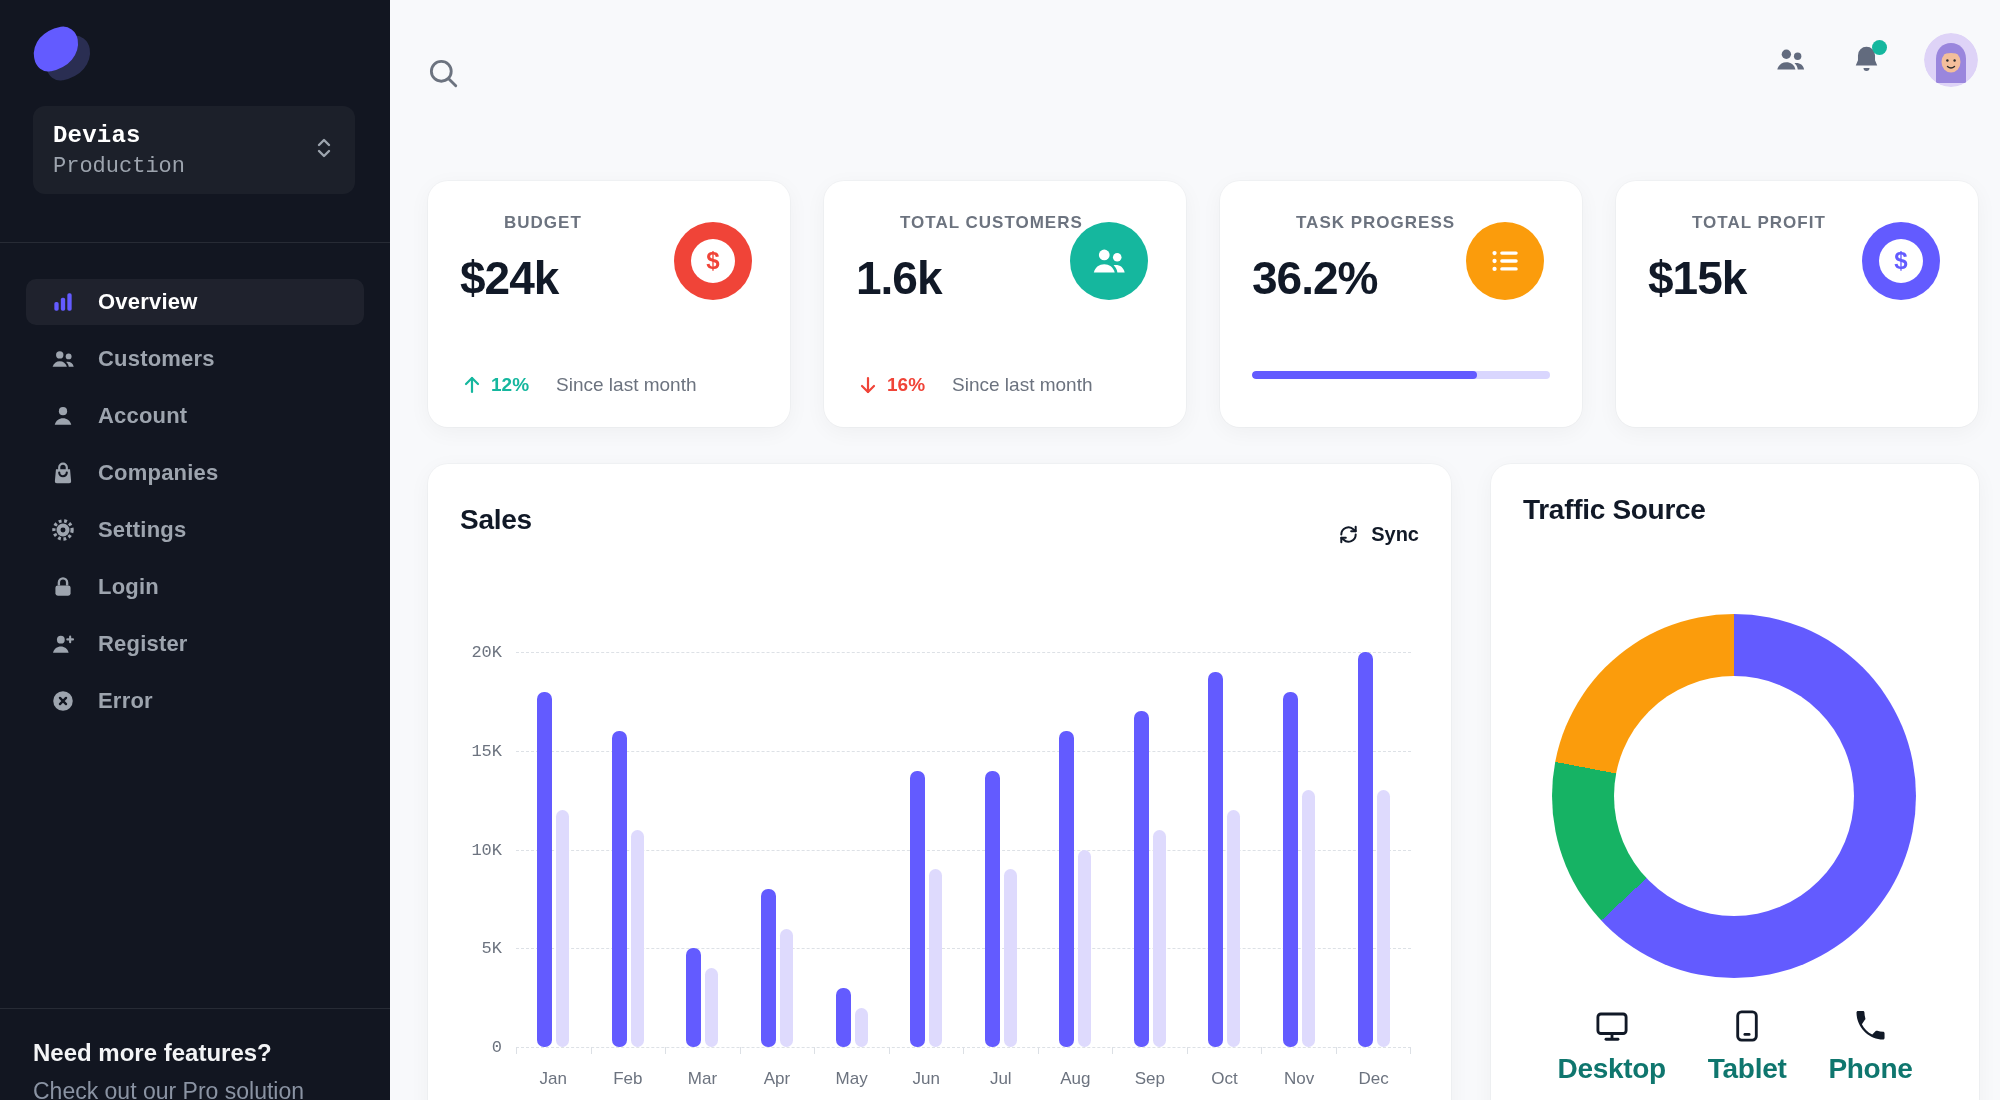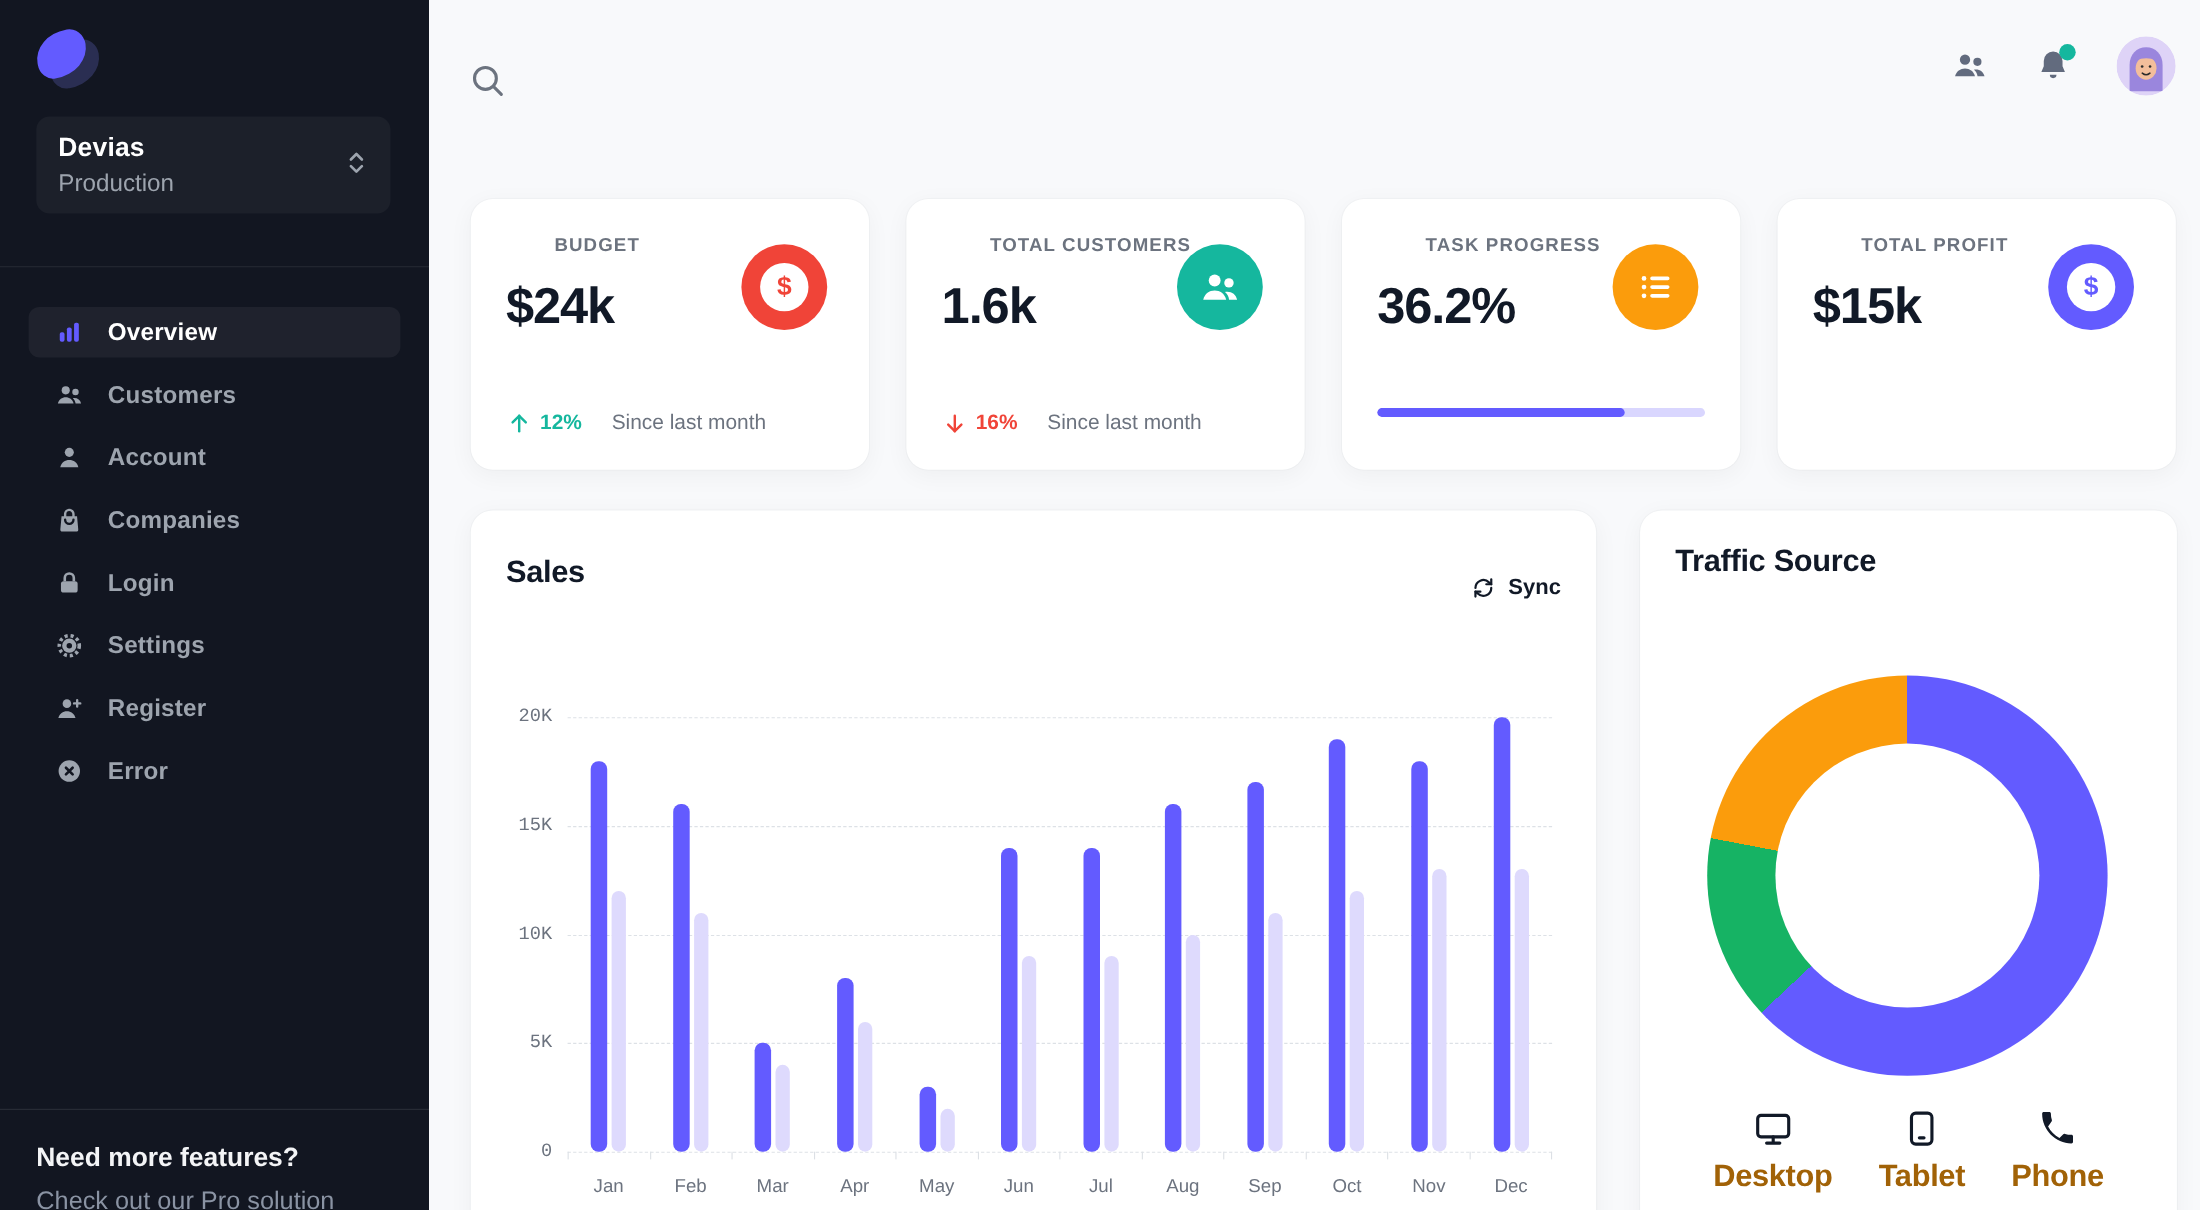--- a/index.html
+++ b/index.html
@@ -13,21 +13,21 @@
   
   .sidebar { position:absolute; left:0; top:0; width:390px; height:1100px; background:#121621; }
   .logo { position:absolute; left:33px; top:28px; width:56px; height:50px; }
   .petal { position:absolute; width:46px; height:42px; border-radius:68% 32% 70% 30% / 62% 38% 64% 36%; }
   .petal.back  { left:12px; top:9px; background:#2A2E52; transform:rotate(-10deg); }
   .petal.front { left:0;   top:0;   background:#635BFF; transform:rotate(-10deg); }
 
   .workspace { position:absolute; left:33px; top:106px; width:322px; height:88px;
     background:rgba(255,255,255,0.045); border-radius:12px; display:flex; align-items:center;
     padding:0 20px; }
-  .workspace .ws-text { flex:1; }
+  .workspace .ws-text { flex:1;font-family:Liberation Mono, monospace; }
   .ws-name { color:#FFFFFF; font-size:24px; font-weight:600; letter-spacing:.2px; }
   .ws-env  { color:#9DA4AE; font-size:22px; margin-top:5px; }
   .ws-caret { color:#9DA4AE; }
 
   .sidebar-nav { position:absolute; left:0; right:0; top:242px;
     border-top:1px solid rgba(255,255,255,0.09); padding:36px 26px 0; }
   .nav-item { display:flex; align-items:center; gap:22px; height:46px; padding:0 24px;
     border-radius:10px; margin-bottom:11px; color:#9DA4AE; text-decoration:none; }
   .nav-item.active { background:rgba(255,255,255,0.055); }
   .nav-item.active .nav-label { color:#FFFFFF; }
@@ -93,21 +93,21 @@
   .xrow { margin-left:58px; display:flex; margin-top:22px; }
   .xtick { flex:1; text-align:center; font-size:17px; color:#6C737F; }
 
   
   .traffic-card { left:1491px; top:464px; width:488px; height:700px; padding:30px 32px; }
   .donut { position:absolute; left:61px; top:150px; width:364px; height:364px; border-radius:50%; }
   .donut-hole { position:absolute; inset:62px; border-radius:50%; background:#FFFFFF; }
   .legend { position:absolute; left:0; right:0; top:544px; display:flex; justify-content:center; gap:42px; }
   .legend-item { display:flex; flex-direction:column; align-items:center; }
   .legend-item svg { width:36px; height:36px; color:#111927; }
-  .legend-label { margin-top:9px; font-size:28px; font-weight:700; letter-spacing:-.3px; color:#a16207; }
+  .legend-label { margin-top:9px; font-size:28px; font-weight:700; letter-spacing:-.3px; color:#0f766e; }
 </style>
 </head>
 <body>
 
 <aside class="sidebar">
   <div class="logo">
     <div class="petal back"></div>
     <div class="petal front"></div>
   </div>
 
@@ -161,35 +161,35 @@
             <path fill="currentColor" d="M5.5 8.5h13l1 11a1.8 1.8 0 0 1-1.8 2h-11.4a1.8 1.8 0 0 1-1.8-2z"></path>
             <path d="M8.5 11V6.8a3.5 3.5 0 0 1 7 0V11" fill="none" stroke="currentColor" stroke-width="2" stroke-linecap="round"></path>
             <path d="M8.5 11.5a3.5 3.5 0 0 0 7 0" fill="none" stroke="#121621" stroke-width="2" stroke-linecap="round"></path>
           </svg>
       </span>
       <span class="nav-label">Companies</span>
     </a>
     <a class="nav-item">
       <span class="nav-ic">
         <svg viewBox="0 0 24 24">
-            <rect x="5" y="10.5" width="14" height="9.5" rx="2.2" fill="currentColor"></rect>
-            <path d="M8.2 10.5V7.8a3.8 3.8 0 0 1 7.6 0v2.7" fill="none" stroke="currentColor" stroke-width="2.2"></path>
-          </svg>
-      </span>
-      <span class="nav-label">Login</span>
-    </a>
-    <a class="nav-item">
-      <span class="nav-ic">
-        <svg viewBox="0 0 24 24">
             <circle cx="12" cy="12" r="8.4" fill="none" stroke="currentColor" stroke-width="3" stroke-dasharray="2.6 2.45"></circle>
             <circle cx="12" cy="12" r="6" fill="currentColor"></circle>
             <circle cx="12" cy="12" r="2.3" fill="#121621"></circle>
           </svg>
       </span>
       <span class="nav-label">Settings</span>
+    </a>
+    <a class="nav-item">
+      <span class="nav-ic">
+        <svg viewBox="0 0 24 24">
+            <rect x="5" y="10.5" width="14" height="9.5" rx="2.2" fill="currentColor"></rect>
+            <path d="M8.2 10.5V7.8a3.8 3.8 0 0 1 7.6 0v2.7" fill="none" stroke="currentColor" stroke-width="2.2"></path>
+          </svg>
+      </span>
+      <span class="nav-label">Login</span>
     </a>
     <a class="nav-item">
       <span class="nav-ic">
         <svg viewBox="0 0 24 24" fill="currentColor">
             <circle cx="10" cy="8" r="3.6"></circle>
             <path d="M2.8 20c1-3.7 3.8-5.7 7.2-5.7s6.2 2 7.2 5.7z"></path>
             <path d="M18.6 5.2v5.2M16 7.8h5.2" stroke="currentColor" stroke-width="2" fill="none" stroke-linecap="round"></path>
           </svg>
       </span>
       <span class="nav-label">Register</span>

